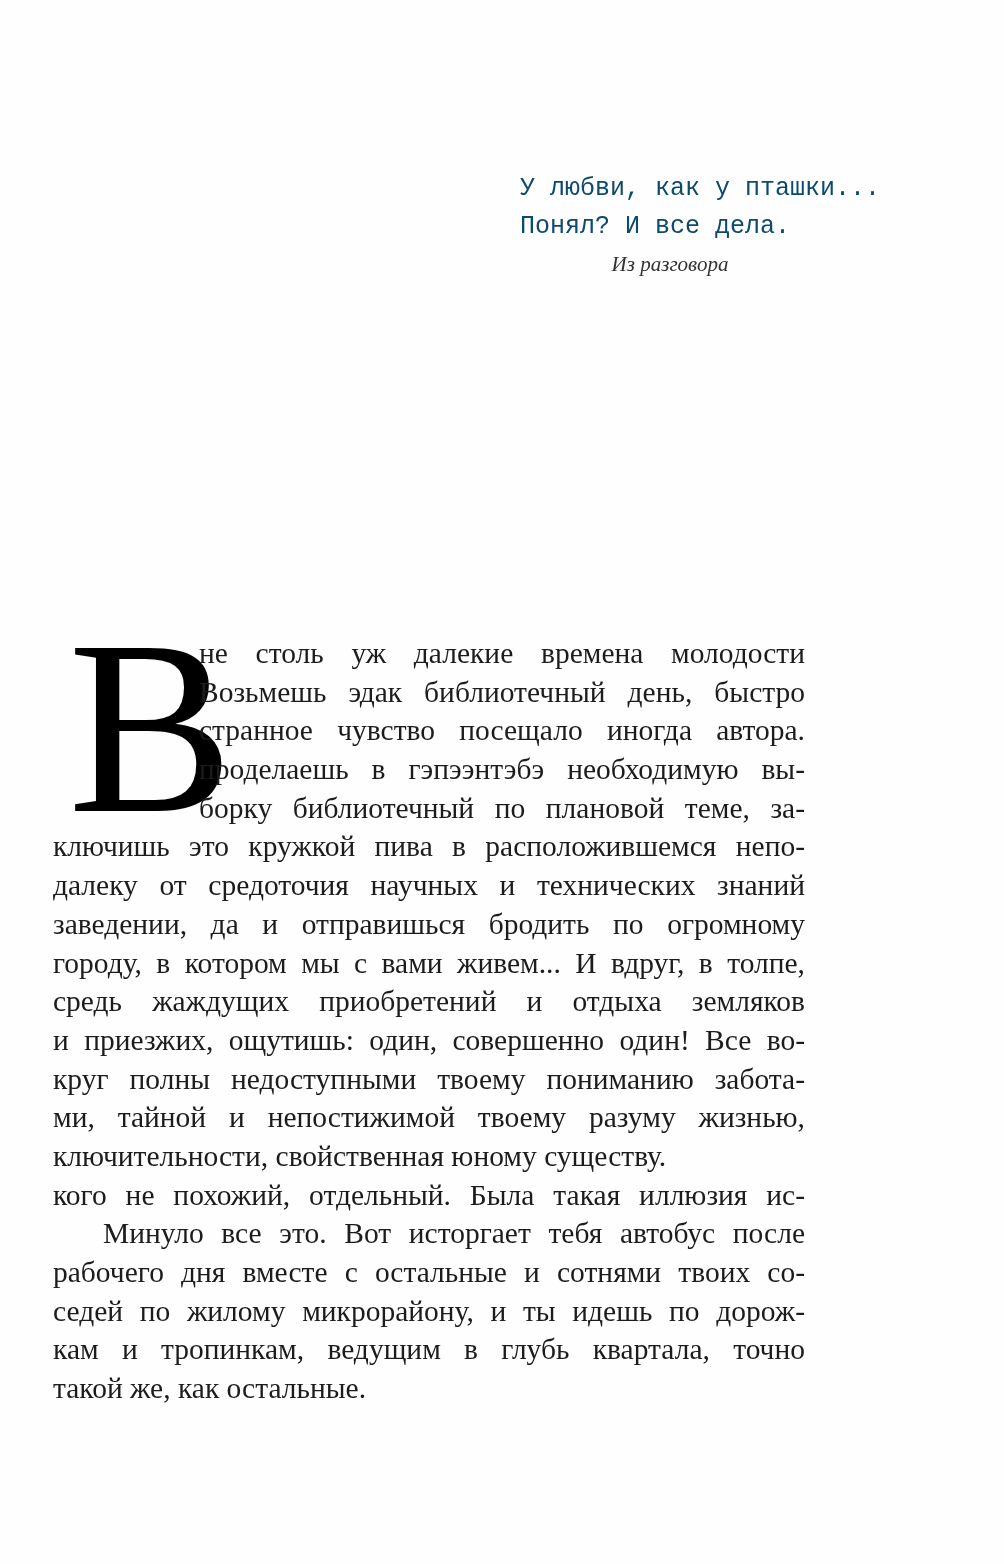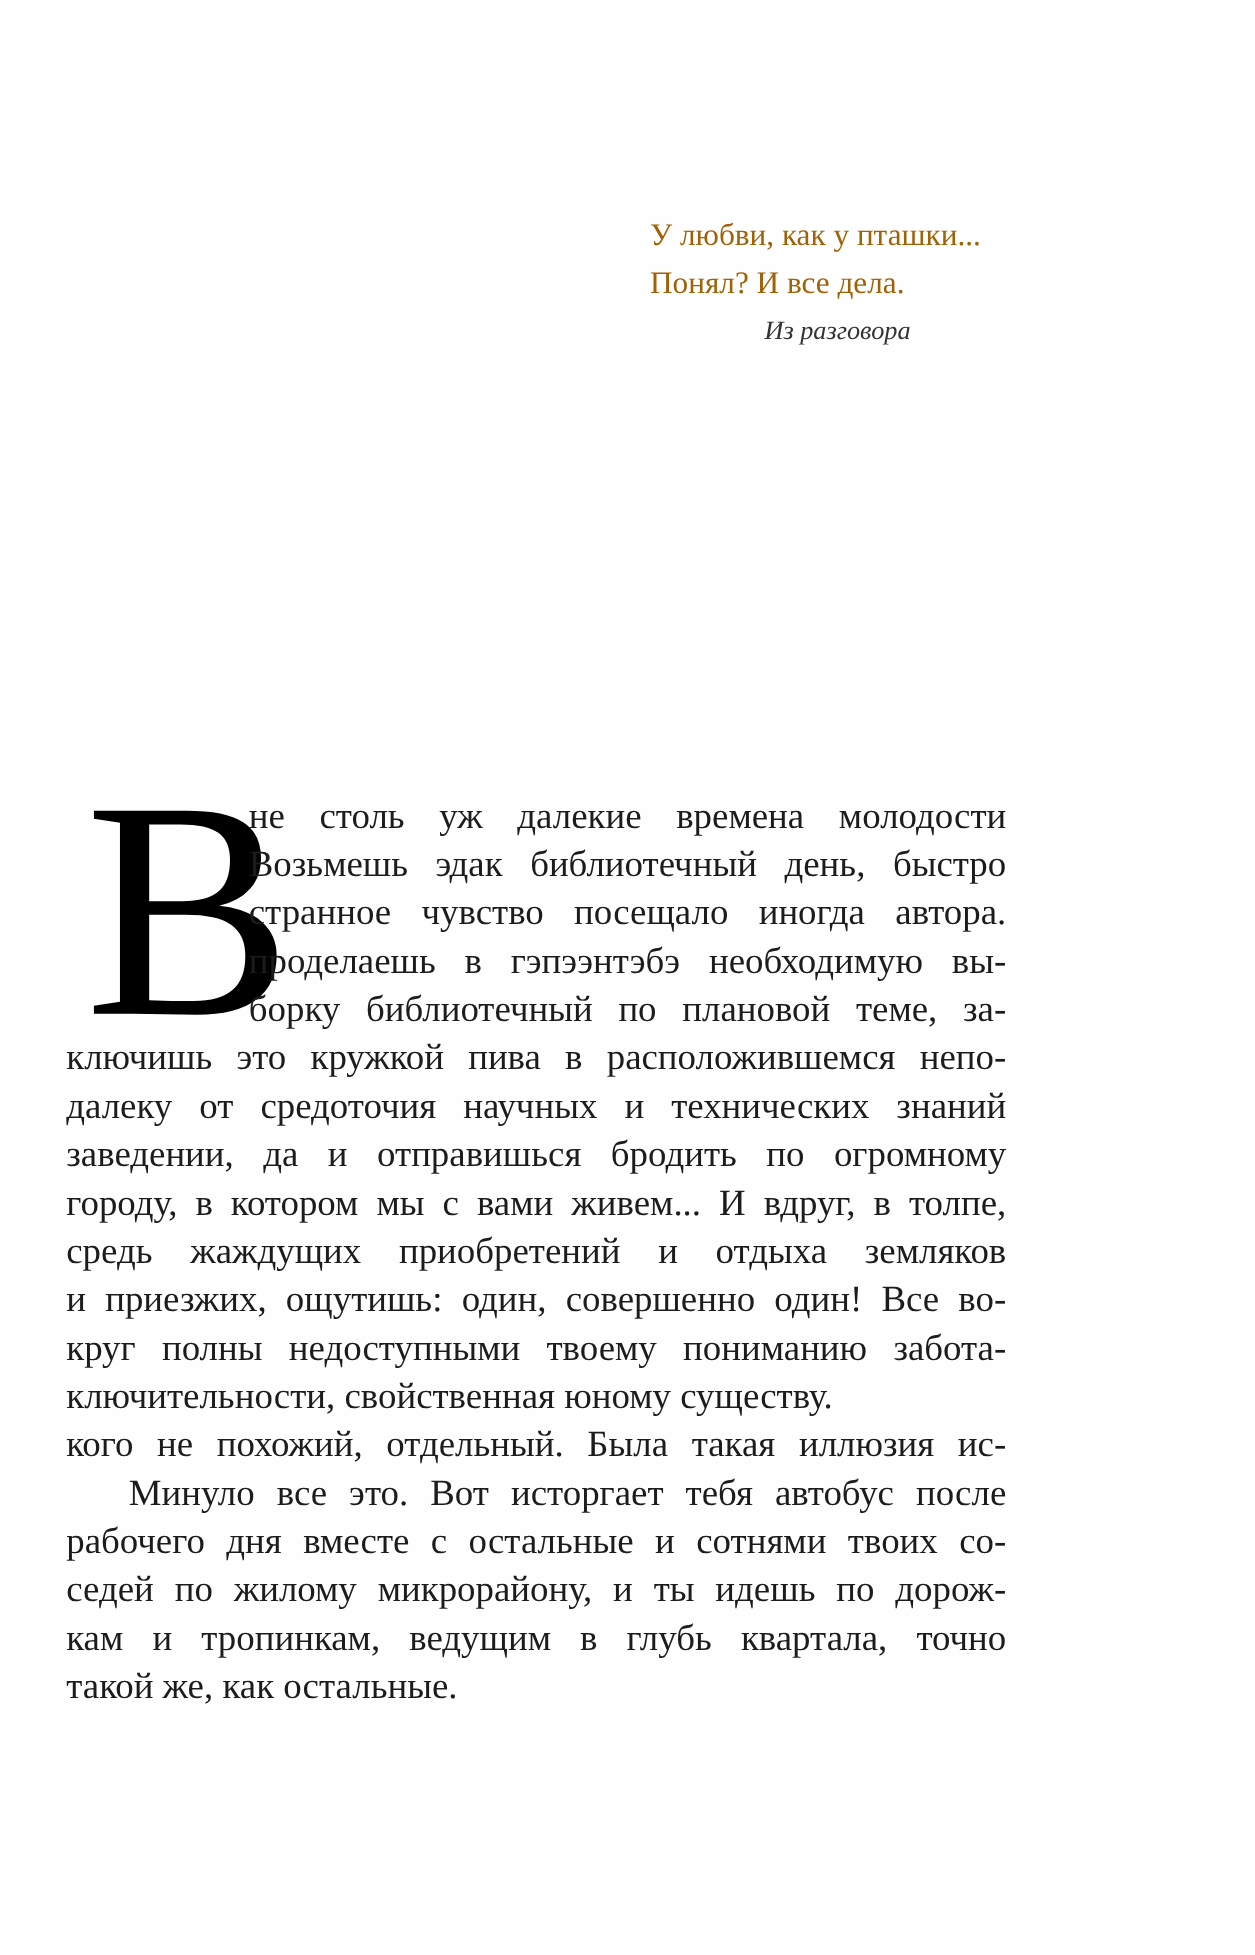--- a/index.html
+++ b/index.html
@@ -1,19 +1,19 @@
 <!DOCTYPE html>
 <html><head>
 <meta charset="utf-8">
 <style>
   html, body { margin: 0; padding: 0; background: #ffffff; }
   body { width: 1004px; height: 1564px; position: relative; overflow: hidden; color: #1a1a1a; }
   .page { position: absolute; left: 0; top: 0; width: 1004px; height: 1564px; background: #fefefe; }
   .epigraph { position: absolute; left: 520px; top: 170px; width: 300px; font-family: "Liberation Serif", "DejaVu Serif", serif; }
-  .epigraph .line { font-size: 25px; line-height: 38px; color: #a16207; white-space: nowrap; }
+  .epigraph .line { font-size: 25px; line-height: 38px; color: #0c4a6e; white-space: nowrap; font-family: Liberation Mono, monospace; }
   .epigraph .source { font-style: italic; font-size: 21px; text-align: center; margin-top: 6px; color: #333; white-space: nowrap; }
   .body-text { position: absolute; left: 53px; top: 634px; width: 752px; font-family: "Liberation Serif", "DejaVu Serif", serif; font-size: 29.5px; line-height: 38.7px; color: #1c1c1c; }
   .body-text .line { display: block; white-space: nowrap; text-align: justify; text-align-last: justify; height: 38.7px; }
   .body-text .line.last { text-align-last: left; }
   .body-text .line.indented { padding-left: 50px; }
   .dropcap { position: absolute; left: 68px; top: 628px; font-family: "Liberation Serif", "DejaVu Serif", serif; font-size: 248px; line-height: 200px; height: 200px; color: #000; font-weight: normal; }
   .after-cap .line { padding-left: 146px; }
 </style>
 </head>
 <body>
@@ -37,20 +37,21 @@
       <span class="line">борку библиотечный по плановой теме, за-</span>
     </div>
     <div>
       <span class="line">ключишь это кружкой пива в расположившемся непо-</span>
       <span class="line">далеку от средоточия научных и технических знаний</span>
       <span class="line">заведении, да и отправишься бродить по огромному</span>
       <span class="line">городу, в котором мы с вами живем... И вдруг, в толпе,</span>
       <span class="line">средь жаждущих приобретений и отдыха земляков</span>
       <span class="line">и приезжих, ощутишь: один, совершенно один! Все во-</span>
       <span class="line">круг полны недоступными твоему пониманию забота-</span>
+      <span class="line">ми, тайной и непостижимой твоему разуму жизнью,</span>
       <span class="line last">ключительности, свойственная юному существу.</span>
       <span class="line">кого не похожий, отдельный. Была такая иллюзия ис-</span>
     </div>
     <div>
       <span class="line indented">Минуло все это. Вот исторгает тебя автобус после</span>
       <span class="line">рабочего дня вместе с остальные и сотнями твоих со-</span>
       <span class="line">седей по жилому микрорайону, и ты идешь по дорож-</span>
       <span class="line">кам и тропинкам, ведущим в глубь квартала, точно</span>
       <span class="line last">такой же, как остальные.</span>
     </div>

